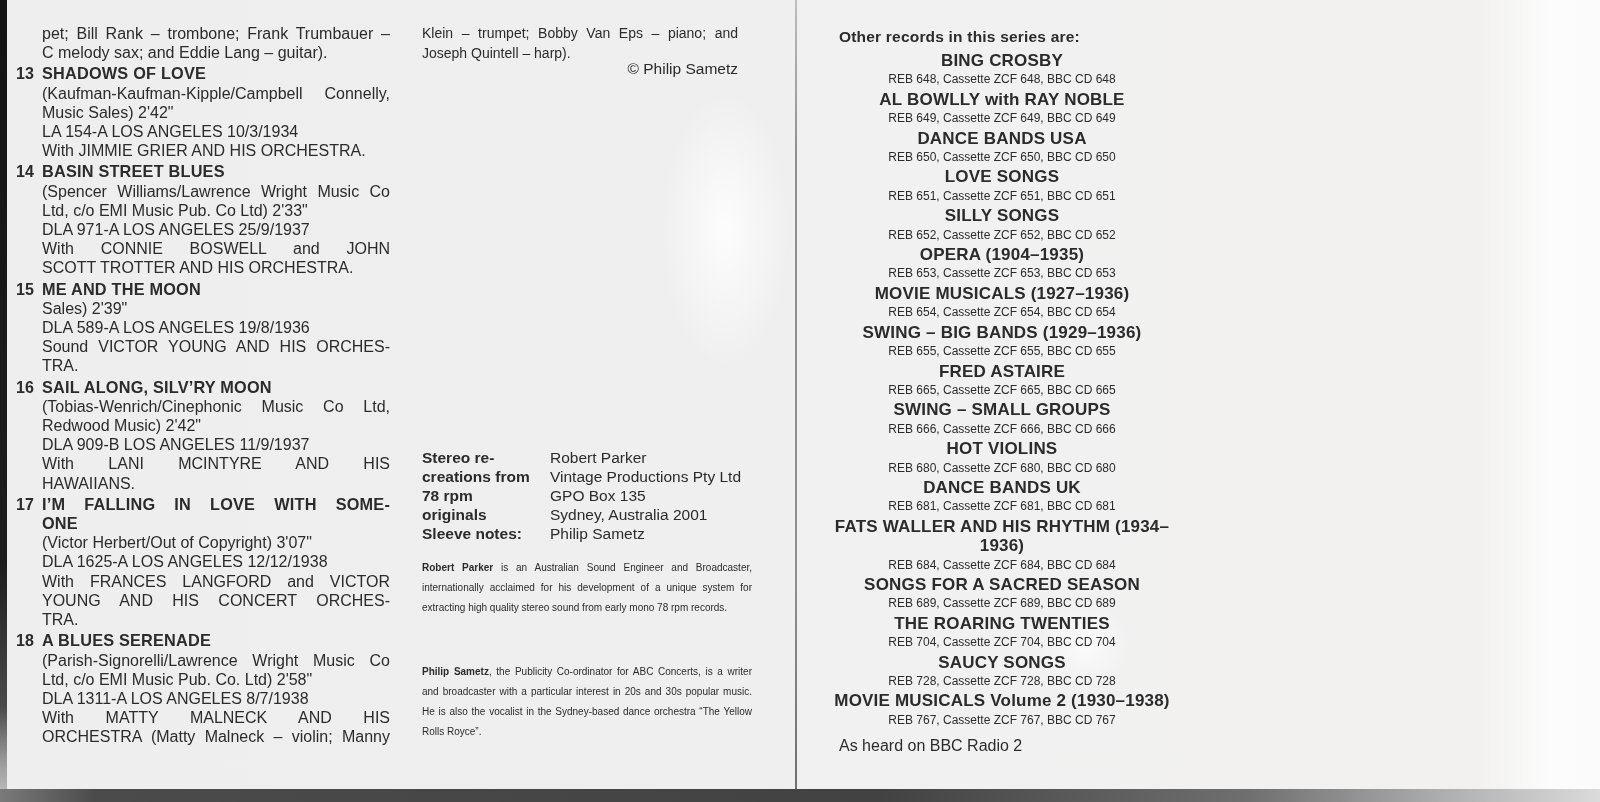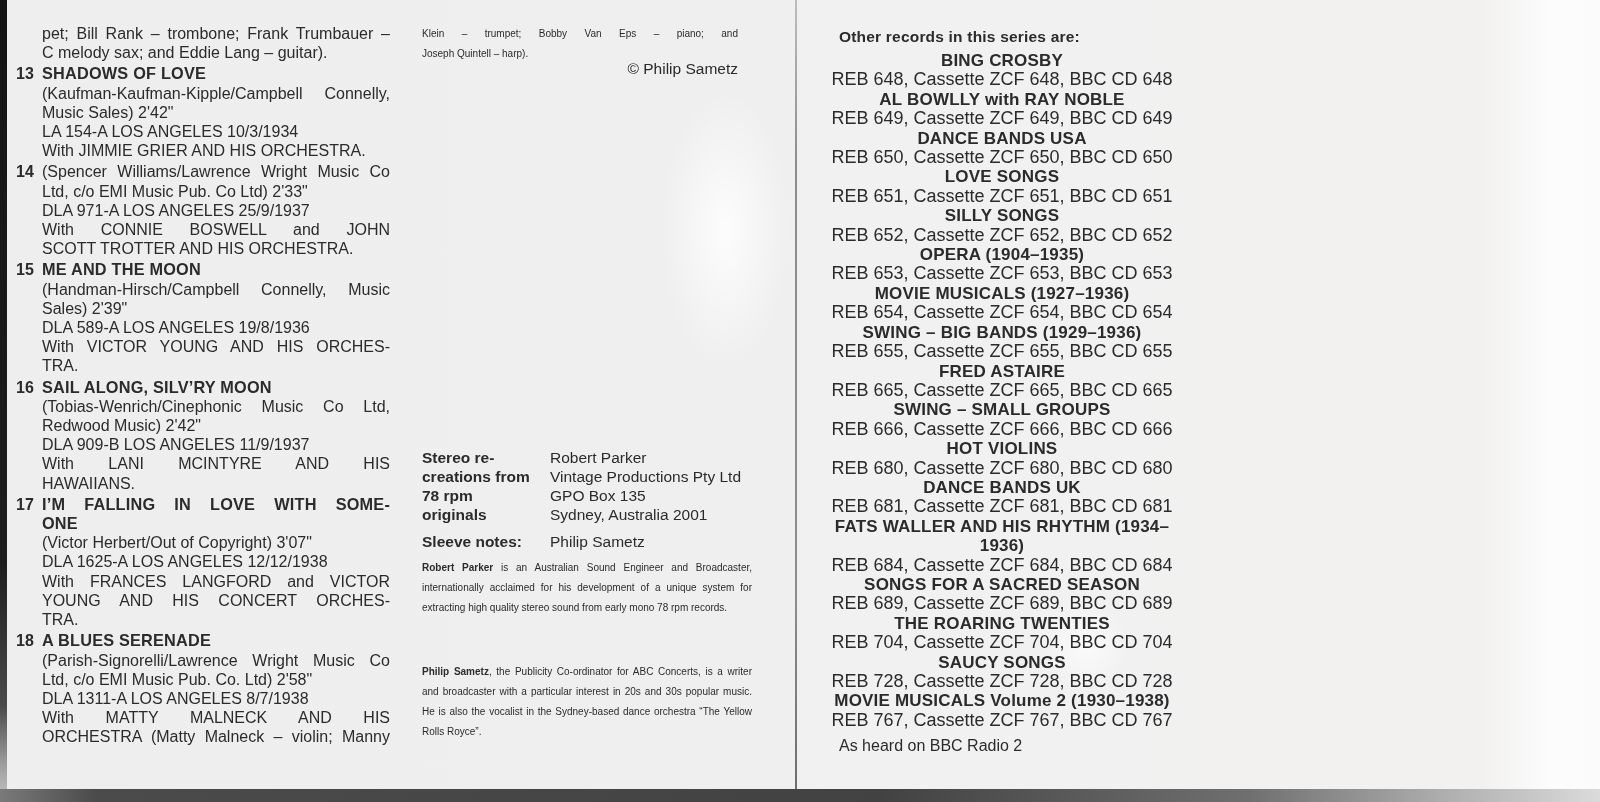--- a/index.html
+++ b/index.html
@@ -29,37 +29,37 @@
   #col1{position:absolute;left:16px;top:24px;width:376px;font-size:16px;line-height:19.2px;}
   #col1 .intro{margin-left:26px;width:348px;}
   .track{display:flex;margin-top:2px;}
   .tnum{flex:none;width:26px;font-weight:700;}
   .tbody{width:348px;}
   .ttl{font-weight:700;font-size:16.3px;letter-spacing:.2px;}
   .line,.ttl{white-space:nowrap;}
   .just{text-align:justify;text-align-last:justify;}
 
   
-  #col2-intro{position:absolute;left:422px;top:24px;width:316px;font-size:10px;line-height:19.5px;}
+  #col2-intro{position:absolute;left:422px;top:24px;width:316px;font-size:14px;line-height:19.5px;}
   #copyright{position:absolute;left:422px;top:60px;width:316px;text-align:right;font-size:15.5px;}
   #credits{position:absolute;left:422px;top:448px;width:330px;font-size:15.5px;line-height:19px;}
   .credit-row{display:flex;}
-  .credit-row + .credit-row{margin-top:8px;}
+  .credit-row + .credit-row{}
   .credit-label{flex:none;width:128px;font-weight:700;}
   .credit-value{flex:1;}
   .bio{position:absolute;left:422px;width:330px;margin:0;font-size:10px;line-height:20px;
     text-align:justify;}
   #bio1{top:558px;}
   #bio2{top:662px;}
 
   
   #right-heading{position:absolute;left:839px;top:28px;font-size:15.5px;font-weight:700;letter-spacing:.2px;text-align:right;}
   #records{position:absolute;left:826px;top:51px;width:352px;text-align:center;}
   .rec-title{font-weight:700;font-size:17px;line-height:19.4px;letter-spacing:.2px;white-space:nowrap;}
-  .rec-catalog{font-size:18px;line-height:19.4px;white-space:nowrap;}
+  .rec-catalog{font-size:12px;line-height:19.4px;white-space:nowrap;}
   #right-footer{position:absolute;left:839px;top:737px;font-size:16px;}
 </style>
 </head>
 <body>
 
 <div class="sheet">
   <div class="blob b1"></div>
   <div class="blob b2"></div>
   <div class="band-right"></div>
   <div class="edge-left"></div>
@@ -78,35 +78,35 @@
             <div class="ttl">SHADOWS OF LOVE</div>
             <div class="line just">(Kaufman-Kaufman-Kipple/Campbell Connelly,</div>
             <div class="line">Music Sales) 2'42"</div>
             <div class="line">LA 154-A LOS ANGELES 10/3/1934</div>
             <div class="line">With JIMMIE GRIER AND HIS ORCHESTRA.</div>
           </div>
         </div>
         <div class="track">
           <div class="tnum">14</div>
           <div class="tbody">
+            <div class="ttl">BASIN STREET BLUES</div>
             <div class="line just">(Spencer Williams/Lawrence Wright Music Co</div>
             <div class="line">Ltd, c/o EMI Music Pub. Co Ltd) 2'33"</div>
             <div class="line">DLA 971-A LOS ANGELES 25/9/1937</div>
             <div class="line just">With CONNIE BOSWELL and JOHN</div>
             <div class="line">SCOTT TROTTER AND HIS ORCHESTRA.</div>
           </div>
         </div>
         <div class="track">
           <div class="tnum">15</div>
           <div class="tbody">
             <div class="ttl">ME AND THE MOON</div>
-            <div class="line just">(Handman-Hirsch/Campbell Connelly, Music</div>
             <div class="line">Sales) 2'39"</div>
             <div class="line">DLA 589-A LOS ANGELES 19/8/1936</div>
-            <div class="line just">With VICTOR YOUNG AND HIS ORCHES-</div>
+            <div class="line just">Sound VICTOR YOUNG AND HIS ORCHES-</div>
             <div class="line">TRA.</div>
           </div>
         </div>
         <div class="track">
           <div class="tnum">16</div>
           <div class="tbody">
             <div class="ttl">SAIL ALONG, SILV’RY MOON</div>
             <div class="line just">(Tobias-Wenrich/Cinephonic Music Co Ltd,</div>
             <div class="line">Redwood Music) 2'42"</div>
             <div class="line">DLA 909-B LOS ANGELES 11/9/1937</div>

